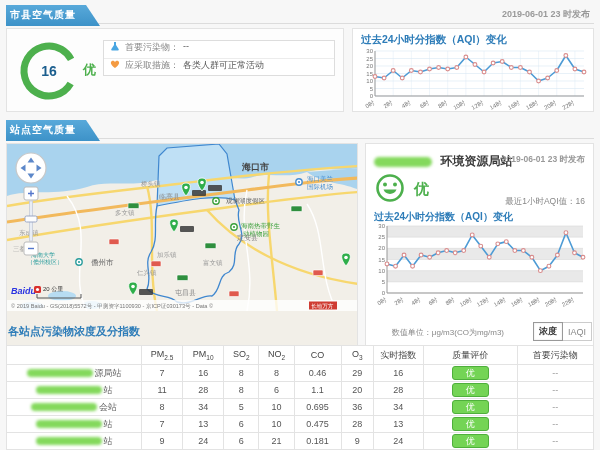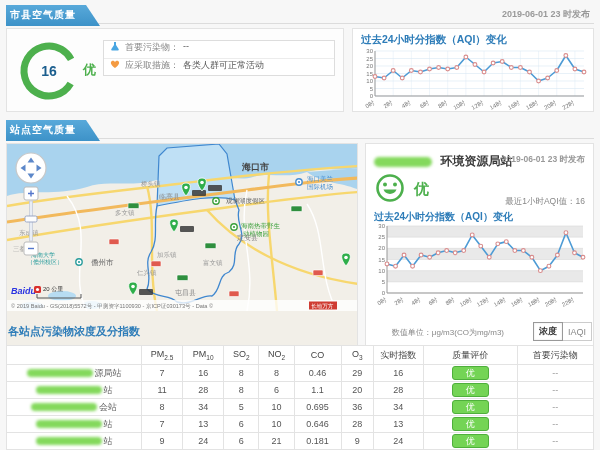--- a/index.html
+++ b/index.html
@@ -437,21 +437,21 @@
           <td>34</td>
           <td><span class="badge-grade">优</span></td>
           <td style="color: rgb(153, 153, 153);">--</td>
         </tr>
         <tr>
           <td><span class="name-blur"></span><span class="name-suffix">站</span></td>
           <td>7</td>
           <td>13</td>
           <td>6</td>
           <td>10</td>
-          <td>0.646</td>
+          <td>0.475</td>
           <td>28</td>
           <td>13</td>
           <td><span class="badge-grade">优</span></td>
           <td style="color: rgb(153, 153, 153);">--</td>
         </tr>
         <tr>
           <td><span class="name-blur"></span><span class="name-suffix">站</span></td>
           <td>9</td>
           <td>24</td>
           <td>6</td>

